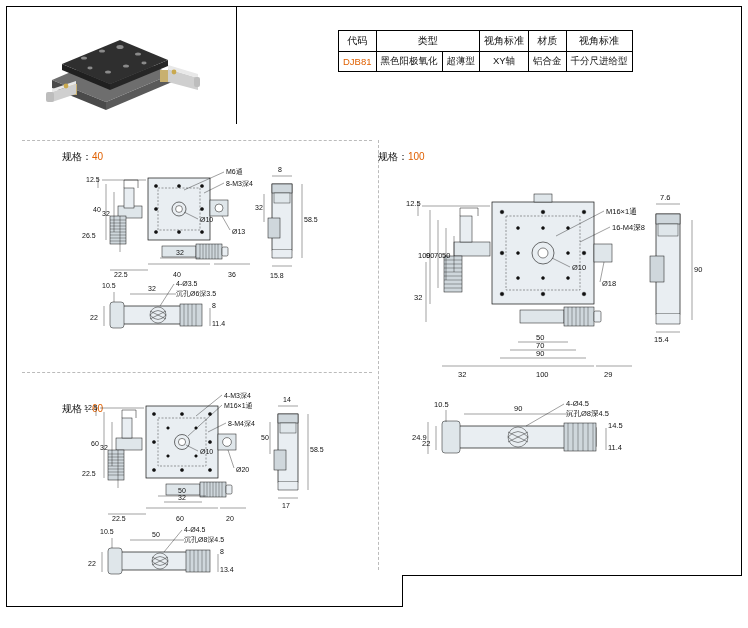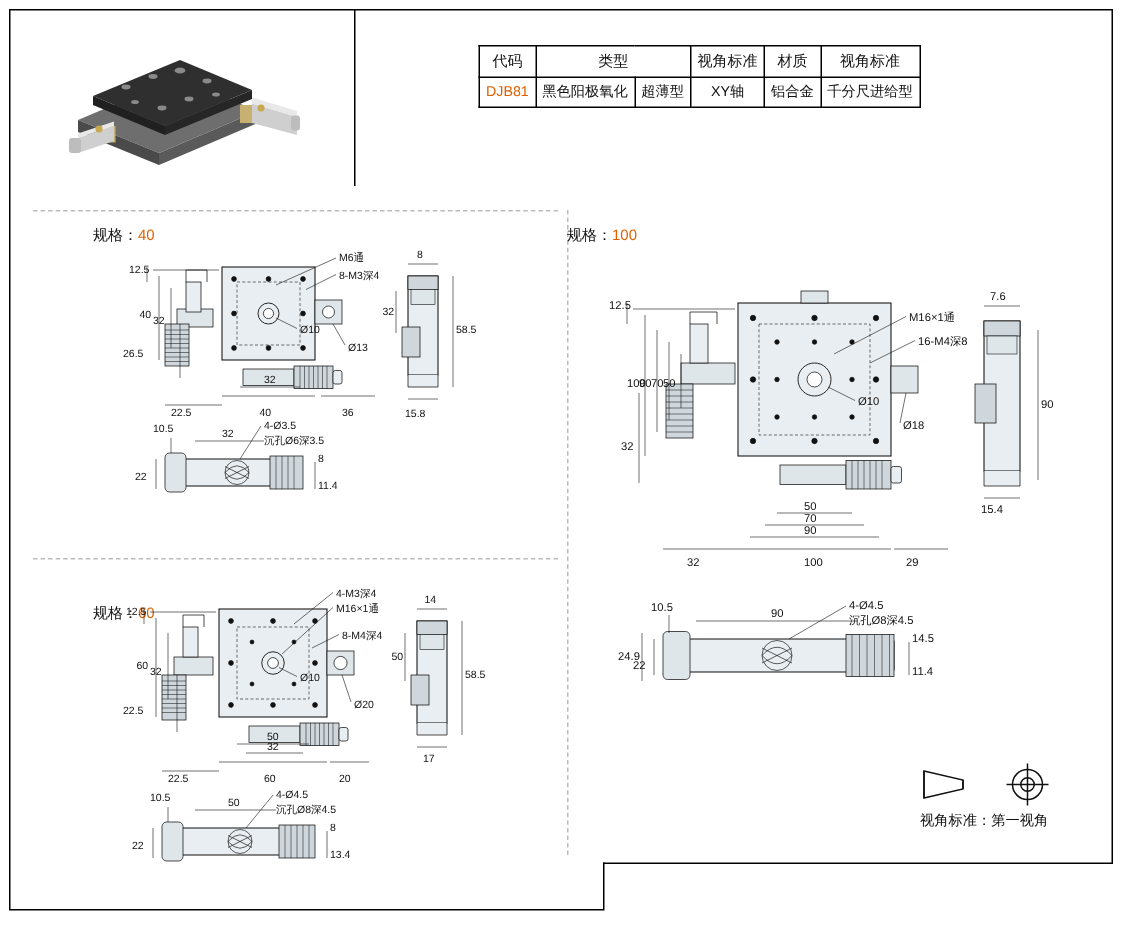--- a/index.html
+++ b/index.html
@@ -26,21 +26,21 @@
 
   
   .photo {
     position:absolute; left:22px; top:22px; width:180px; height:92px;
     background:linear-gradient(#ffffff,#f4f4f4);
   }
   .photo svg { display:block; }
 
   
   .spec-table {
-    position:absolute; left:319px; top:30px;
+    position:absolute; left:338px; top:30px;
     border-collapse:collapse;
     font-size:9.5px;
     padding-left:30px;
   }
   .spec-table th, .spec-table td {
     border:1px solid #000;
     padding:3px 4px;
     text-align:center;
     font-weight:normal;
     white-space:nowrap;
@@ -616,30 +616,14 @@
           <text x="202" y="30">14.5</text>
           <text x="202" y="52">11.4</text>
         </g>
         <g stroke="#111" stroke-width="0.4" fill="none">
           <line x1="158" y1="6" x2="120" y2="28"></line>
         </g>
       </g>
     </svg>
   </div>
 
-  <div class="view-std">
-    <div class="glyphs">
-      <svg width="42" height="26" viewBox="0 0 42 26">
-        <polygon points="4,4 30,10 30,16 4,22" fill="none" stroke="#111" stroke-width="1"></polygon>
-        <line x1="4" y1="4" x2="4" y2="22" stroke="#111" stroke-width="1"></line>
-        <line x1="30" y1="10" x2="30" y2="16" stroke="#111" stroke-width="1"></line>
-      </svg>
-      <svg width="30" height="30" viewBox="0 0 30 30">
-        <circle cx="15" cy="15" r="10" fill="none" stroke="#111" stroke-width="1"></circle>
-        <circle cx="15" cy="15" r="4.5" fill="none" stroke="#111" stroke-width="1"></circle>
-        <line x1="15" y1="1" x2="15" y2="29" stroke="#111" stroke-width="1"></line>
-        <line x1="1" y1="15" x2="29" y2="15" stroke="#111" stroke-width="1"></line>
-      </svg>
-    </div>
-    <div class="caption">视角标准：第一视角</div>
-  </div>
 
 </div>
 
 </body></html>

